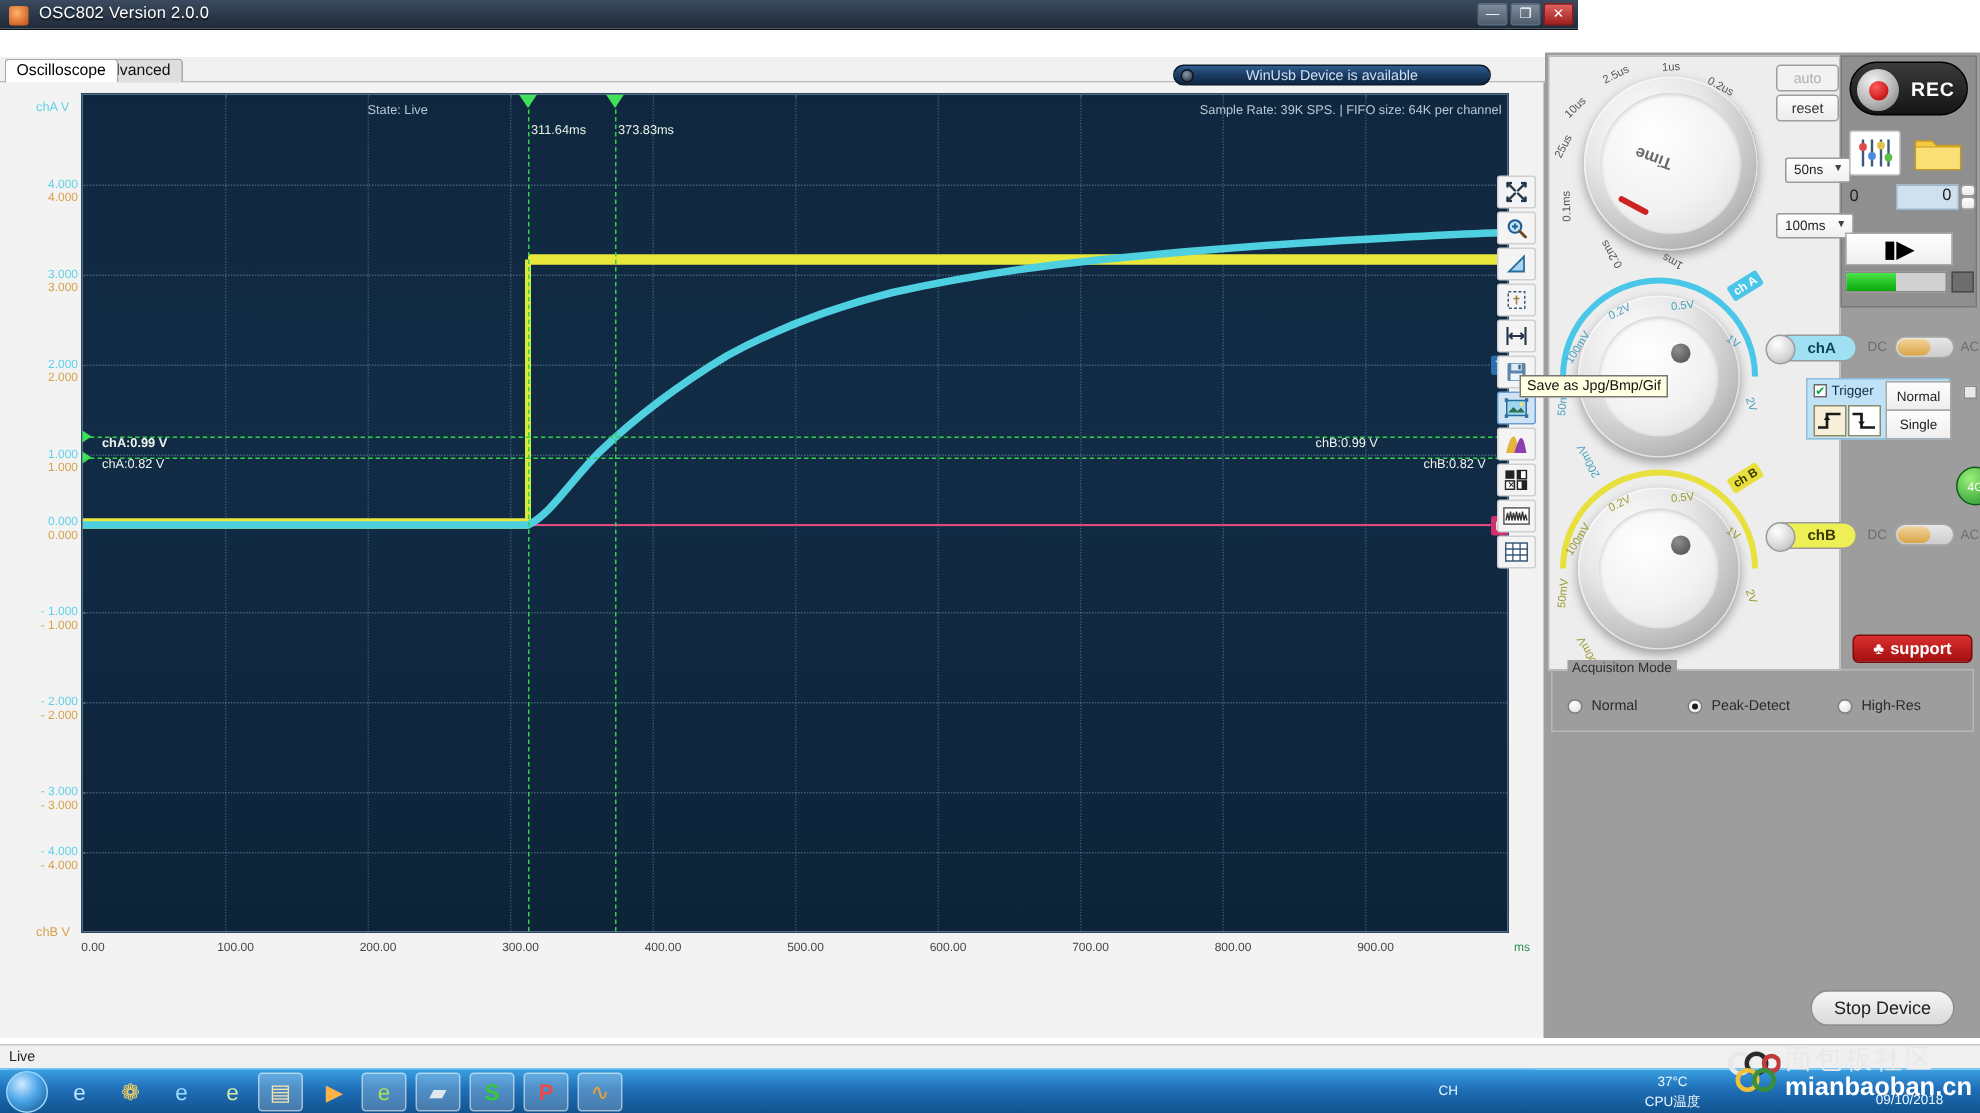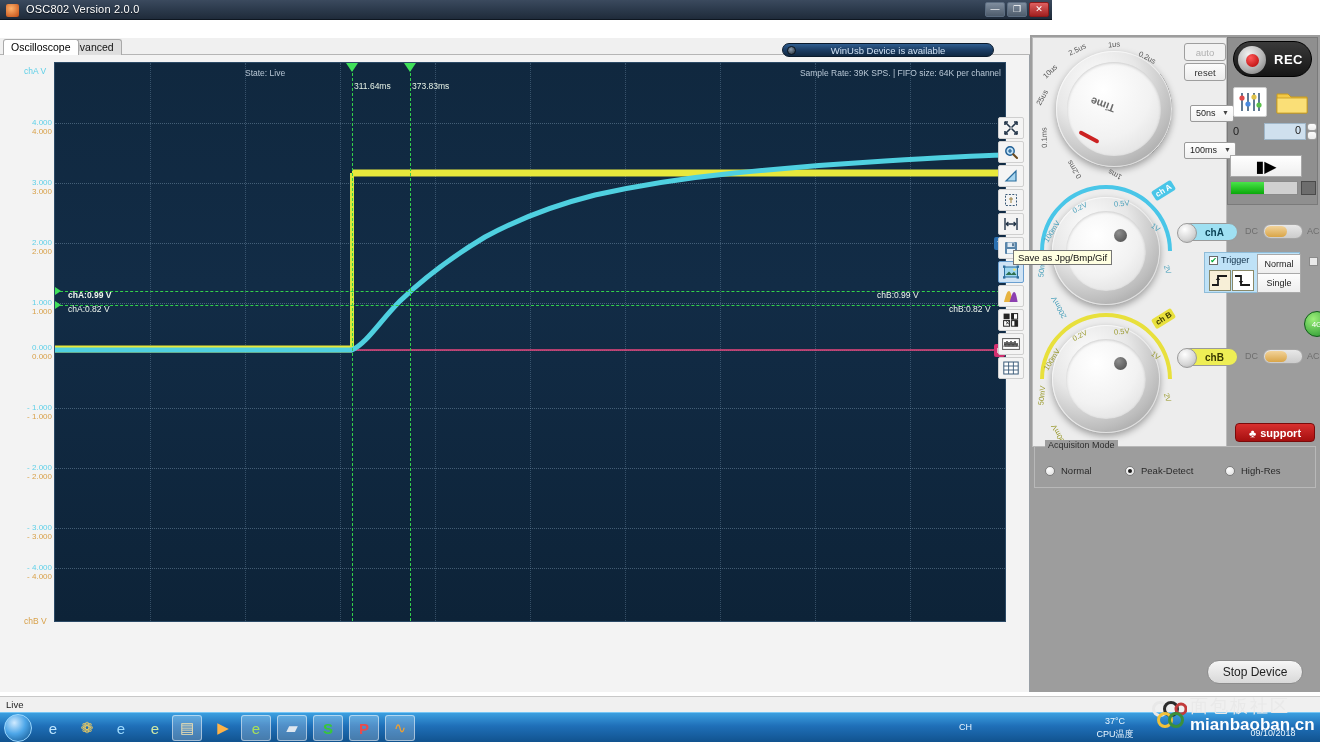--- a/index.html
+++ b/index.html
@@ -444,20 +444,33 @@
 
         <div class="vlabel" style="left:13px; top:227px;font-weight:bold;">chA:0.99 V</div>
         <div class="vlabel" style="left:13px; top:241px;">chA:0.82 V</div>
         <div class="vlabel" style="left:822px; top:227px;">chB:0.99 V</div>
         <div class="vlabel" style="left:862px; top:241px;padding-left:32px;">chB:0.82 V</div>
 
         <div class="side-marker" style="right:0px; top:174px; background:#2a6fb0;">T</div>
         <div class="side-marker" style="right:0px; top:281px; background:#d22f6f;">B</div>
       </div>
 
+      <div class="xaxis">
+        <div class="xtick" style="left:8px;">0.00</div>
+        <div class="xtick" style="left:103px;">100.00</div>
+        <div class="xtick" style="left:198px;">200.00</div>
+        <div class="xtick" style="left:293px;">300.00</div>
+        <div class="xtick" style="left:388px;">400.00</div>
+        <div class="xtick" style="left:483px;">500.00</div>
+        <div class="xtick" style="left:578px;">600.00</div>
+        <div class="xtick" style="left:673px;">700.00</div>
+        <div class="xtick" style="left:768px;">800.00</div>
+        <div class="xtick" style="left:863px;">900.00</div>
+        <div class="xunit">ms</div>
+      </div>
     </div>
 
     <div class="vtool">
       <div class="vtool-btn">
         <svg width="14" height="14" viewBox="0 0 14 14">
             <path d="M1 1 L6 6 M13 1 L8 6 M1 13 L6 8 M13 13 L8 8" stroke="#24364a" stroke-width="1.6" fill="none" stroke-linecap="round"></path>
             <path d="M1 1 h3 M1 1 v3 M13 1 h-3 M13 1 v3 M1 13 h3 M1 13 v-3 M13 13 h-3 M13 13 v-3" stroke="#24364a" stroke-width="1.6" fill="none"></path>
           </svg>
       </div>
       <div class="vtool-btn">

